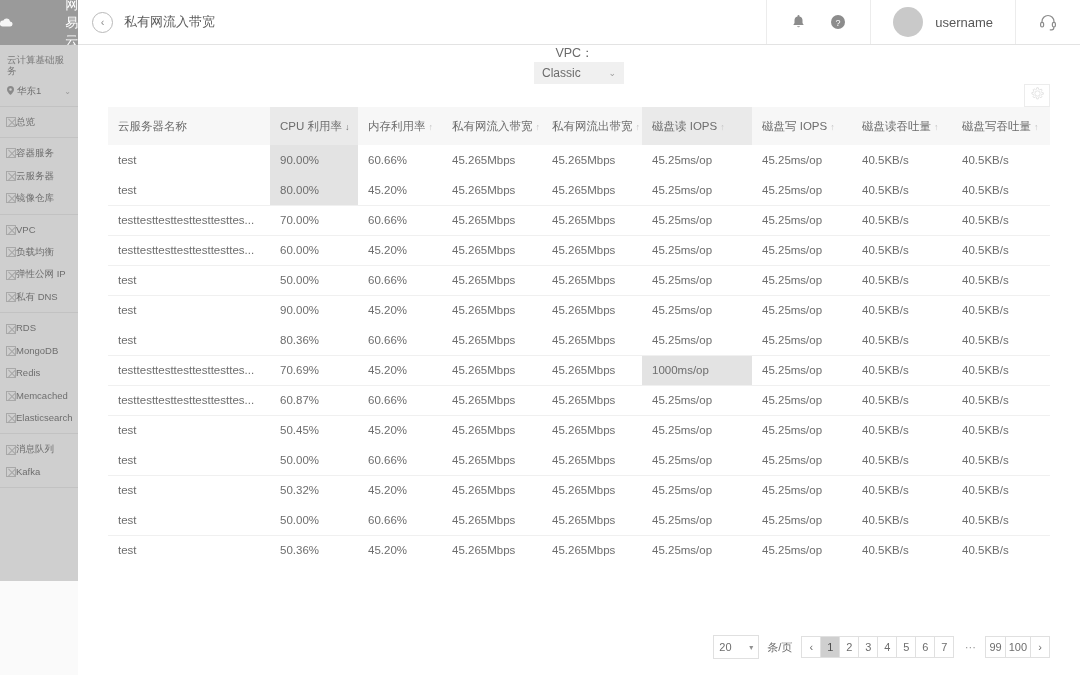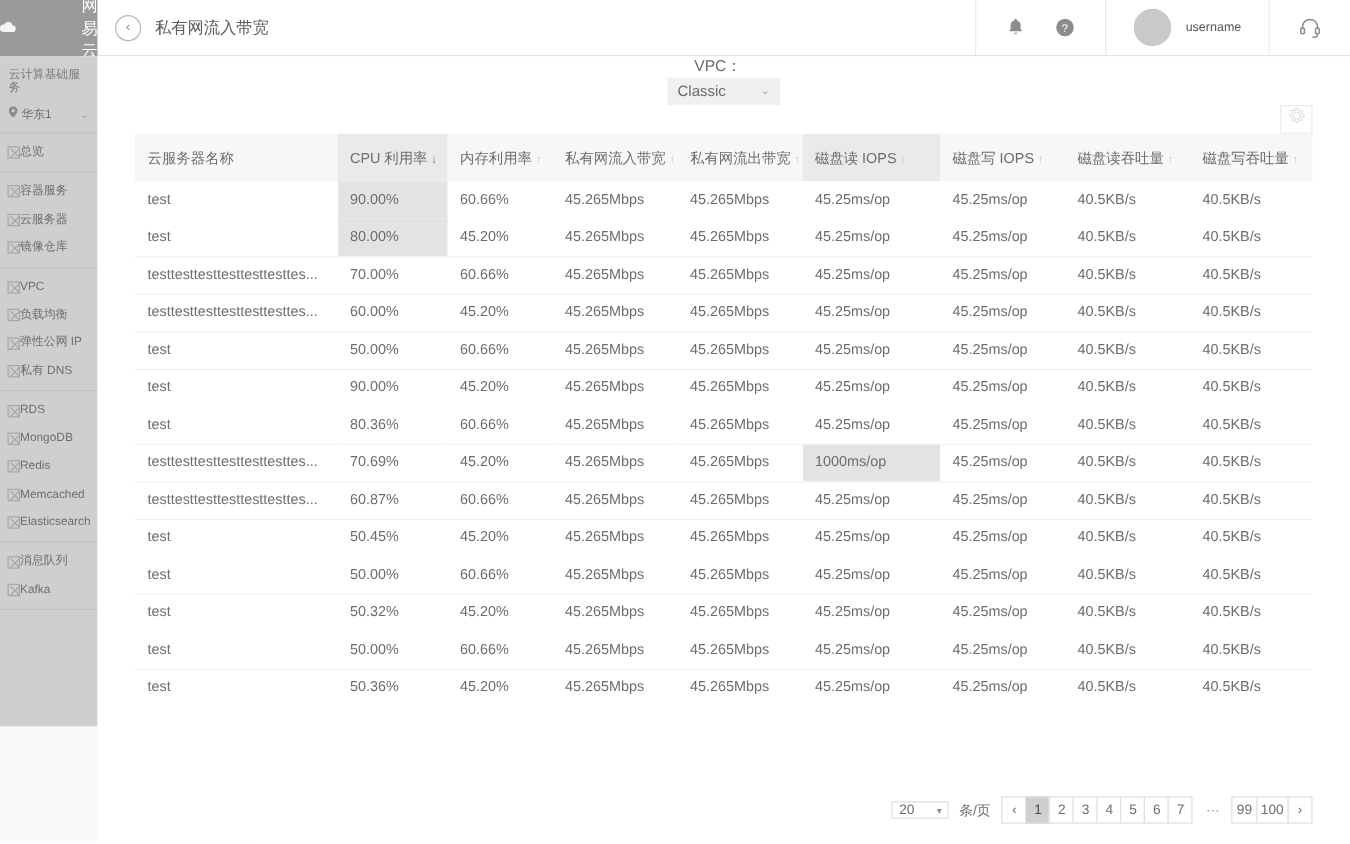--- a/index.html
+++ b/index.html
@@ -37,21 +37,21 @@
   .top-icons {
     display: flex; align-items: center; gap: 24px;
     padding: 0 24px; border-left: 1px solid #ececec;
   }
   .ticon { color: #8c8c8c; display:flex; align-items:center; }
   .user-box {
     display: flex; align-items: center; gap: 12px;
     padding: 0 22px; border-left: 1px solid #ececec; border-right: 1px solid #ececec;
   }
   .avatar { width: 30px; height: 30px; border-radius: 50%; background: #c9c9c9; }
-  .username { font-size: 10px; color: #575757; }
+  .username { font-size: 13px; color: #575757; }
   .support-box { display:flex; align-items:center; padding: 0 22px; }
 
   
   .sidebar {
     position: absolute; top: 45px; left: 0; width: 78px; height: 536px;
     background: #cfcfcf;
   }
   .side-title {
     font-size: 9.5px; color: #7a7a7a; padding: 9px 7px 5px 7px; line-height: 1.2;
   }
@@ -112,21 +112,21 @@
   }
   tbody tr.sep td { border-top: 1px solid #f0f0f0; }
   td.hl-cell { background: #e3e3e3; }
 
   
   .pager {
     position: absolute; right: 30px; bottom: 16px;
     display: flex; align-items: center; gap: 8px;
   }
   .size-select {
-    width: 46px; height: 14px; border: 1px solid #e0e0e0; background:#fff;
+    width: 46px; height: 24px; border: 1px solid #e0e0e0; background:#fff;
     display: flex; align-items: center; padding: 0 5px;
     font-size: 11px; color: #6d6d6d;
   }
   .size-select .caret { margin-left: auto; font-size: 8px; color: #909090; }
   .per-page { font-size: 11px; color: #6d6d6d; margin-right: 2px; }
   .pages { display: flex; align-items: center; }
   .pg {
     min-width: 20px; height: 22px; border: 1px solid #e0e0e0; margin-left: -1px;
     display: flex; align-items: center; justify-content: center;
     font-size: 11px; color: #6d6d6d; background: #fff; padding: 0 4px;

